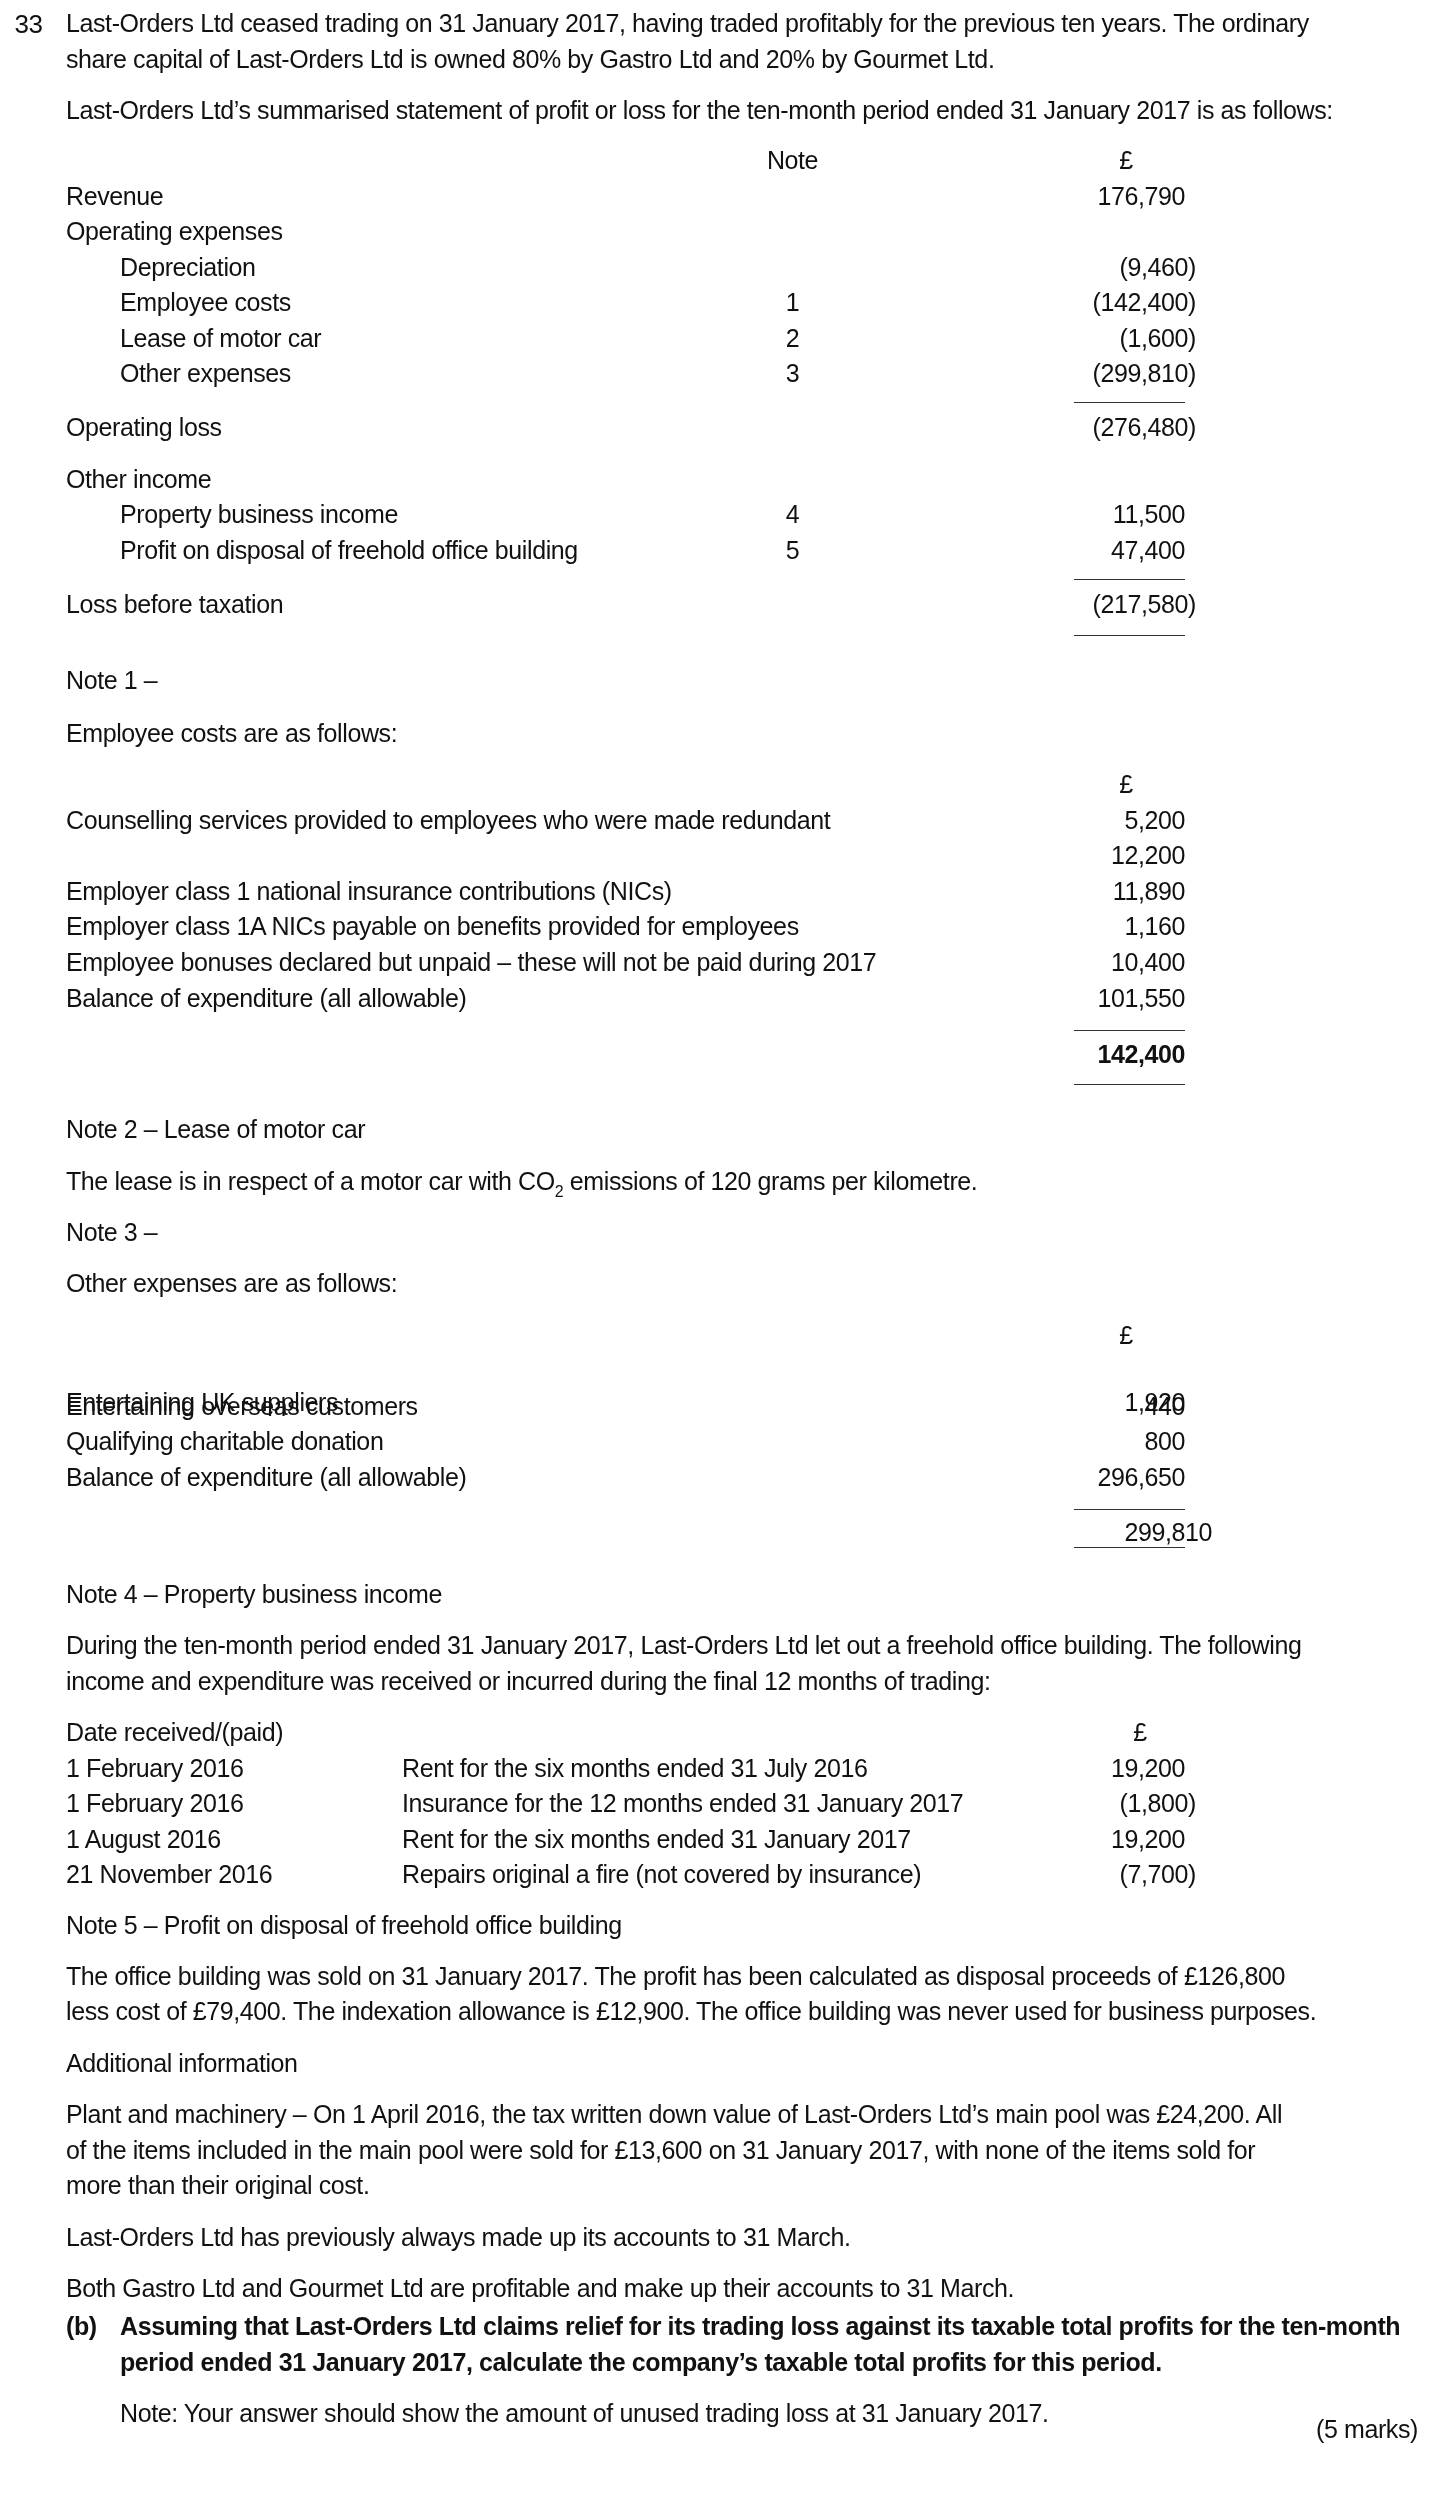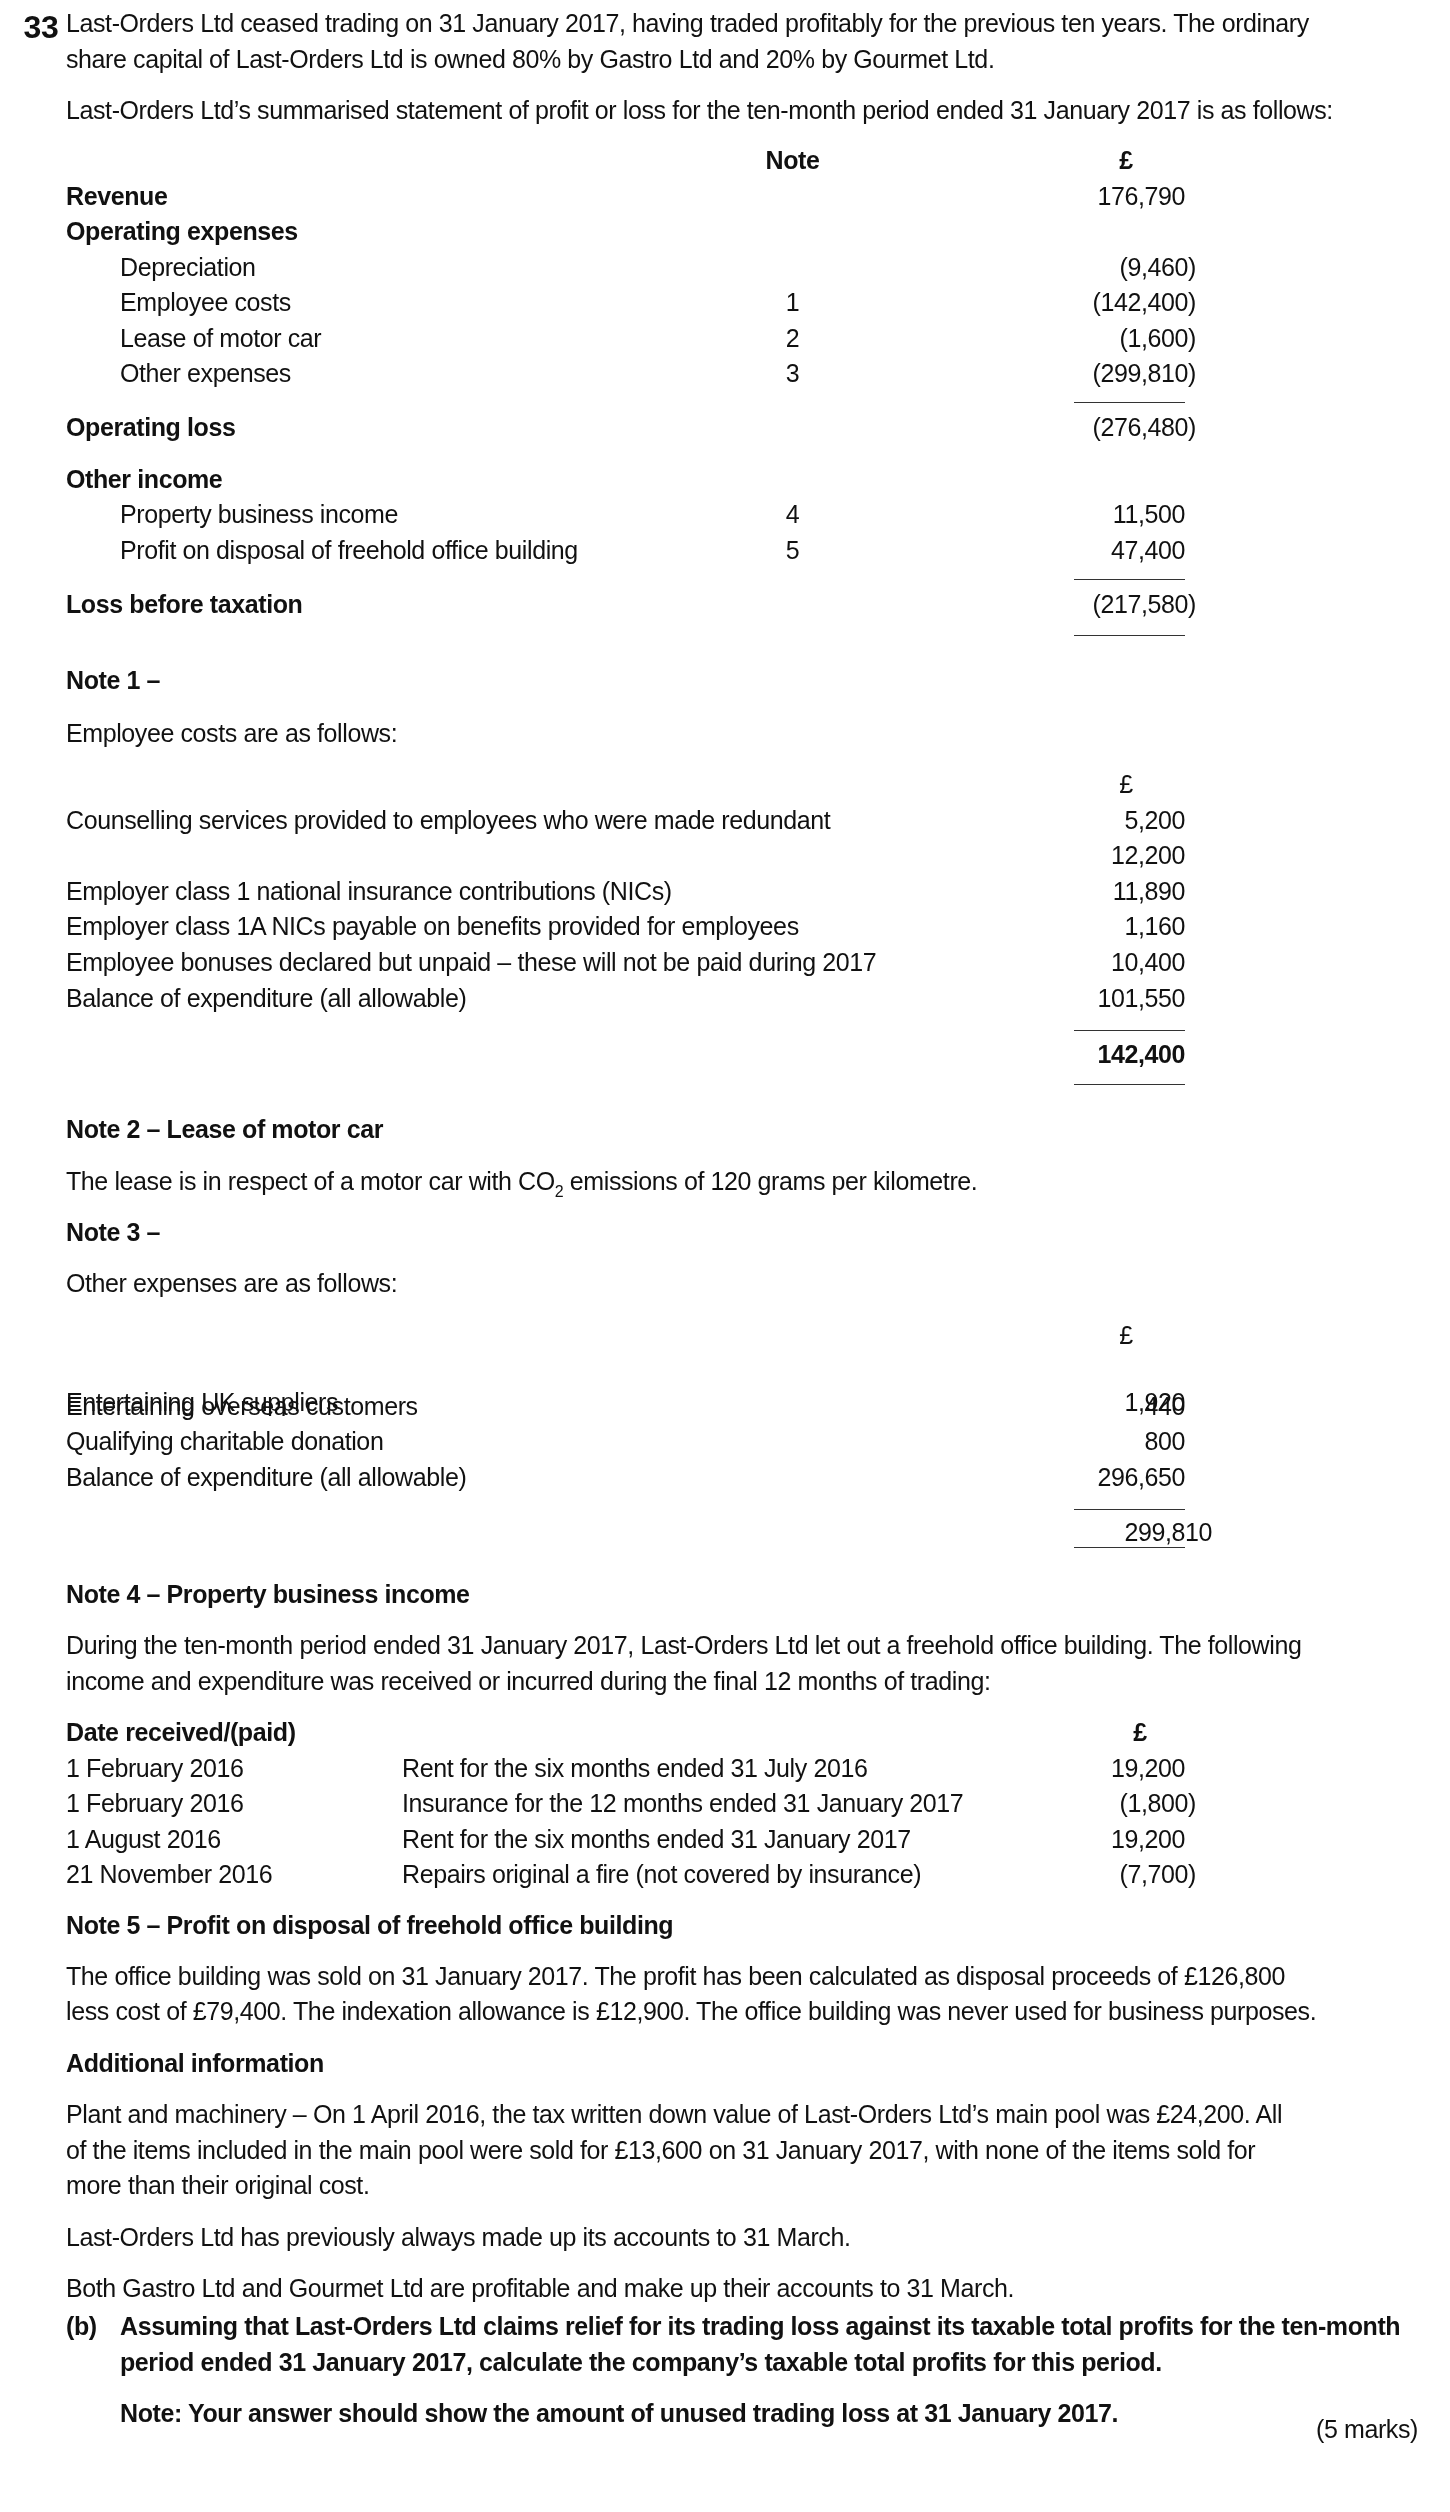--- a/index.html
+++ b/index.html
@@ -3,22 +3,22 @@
 <meta charset="utf-8">
 <style>
   html, body { margin: 0; padding: 0; background: #ffffff; }
   body {
     width: 1451px; height: 2512px; position: relative; overflow: hidden;
     font-family: "Liberation Sans", "DejaVu Sans", sans-serif;
     color: #111111; font-size: 25px; letter-spacing: -0.4px;
   }
   .abs { position: absolute; white-space: nowrap; }
   .b { font-weight: bold; }
-  .med { font-weight: 700; }
-  .qnum { left: 14.5px; top: 9.2px; font-weight: bold; font-size: 32px; margin-left: 9px; }
+  .med { font-weight: 400; }
+  .qnum { left: 14.5px; top: 9.2px; font-weight: normal; font-size: 26px; }
   .row { position: absolute; left: 0; width: 1451px; height: 36px; }
   .row .lbl { position: absolute; left: 66px; white-space: nowrap; }
   .row .lbl.ind { left: 120px; }
   .row .note { position: absolute; left: 764px; width: 57px; text-align: center; }
   .row .amt { position: absolute; right: 266px; text-align: right; white-space: nowrap; }
   .row .amt.br { right: 255px; }
   .rule { position: absolute; left: 1074px; width: 111px; height: 1.3px; background: #333333; }
   .hdr-pound { position: absolute; left: 1113px; width: 26px; text-align: center; }
   .prop .c1 { position: absolute; left: 66px; }
   .prop .c2 { position: absolute; left: 402px; }

